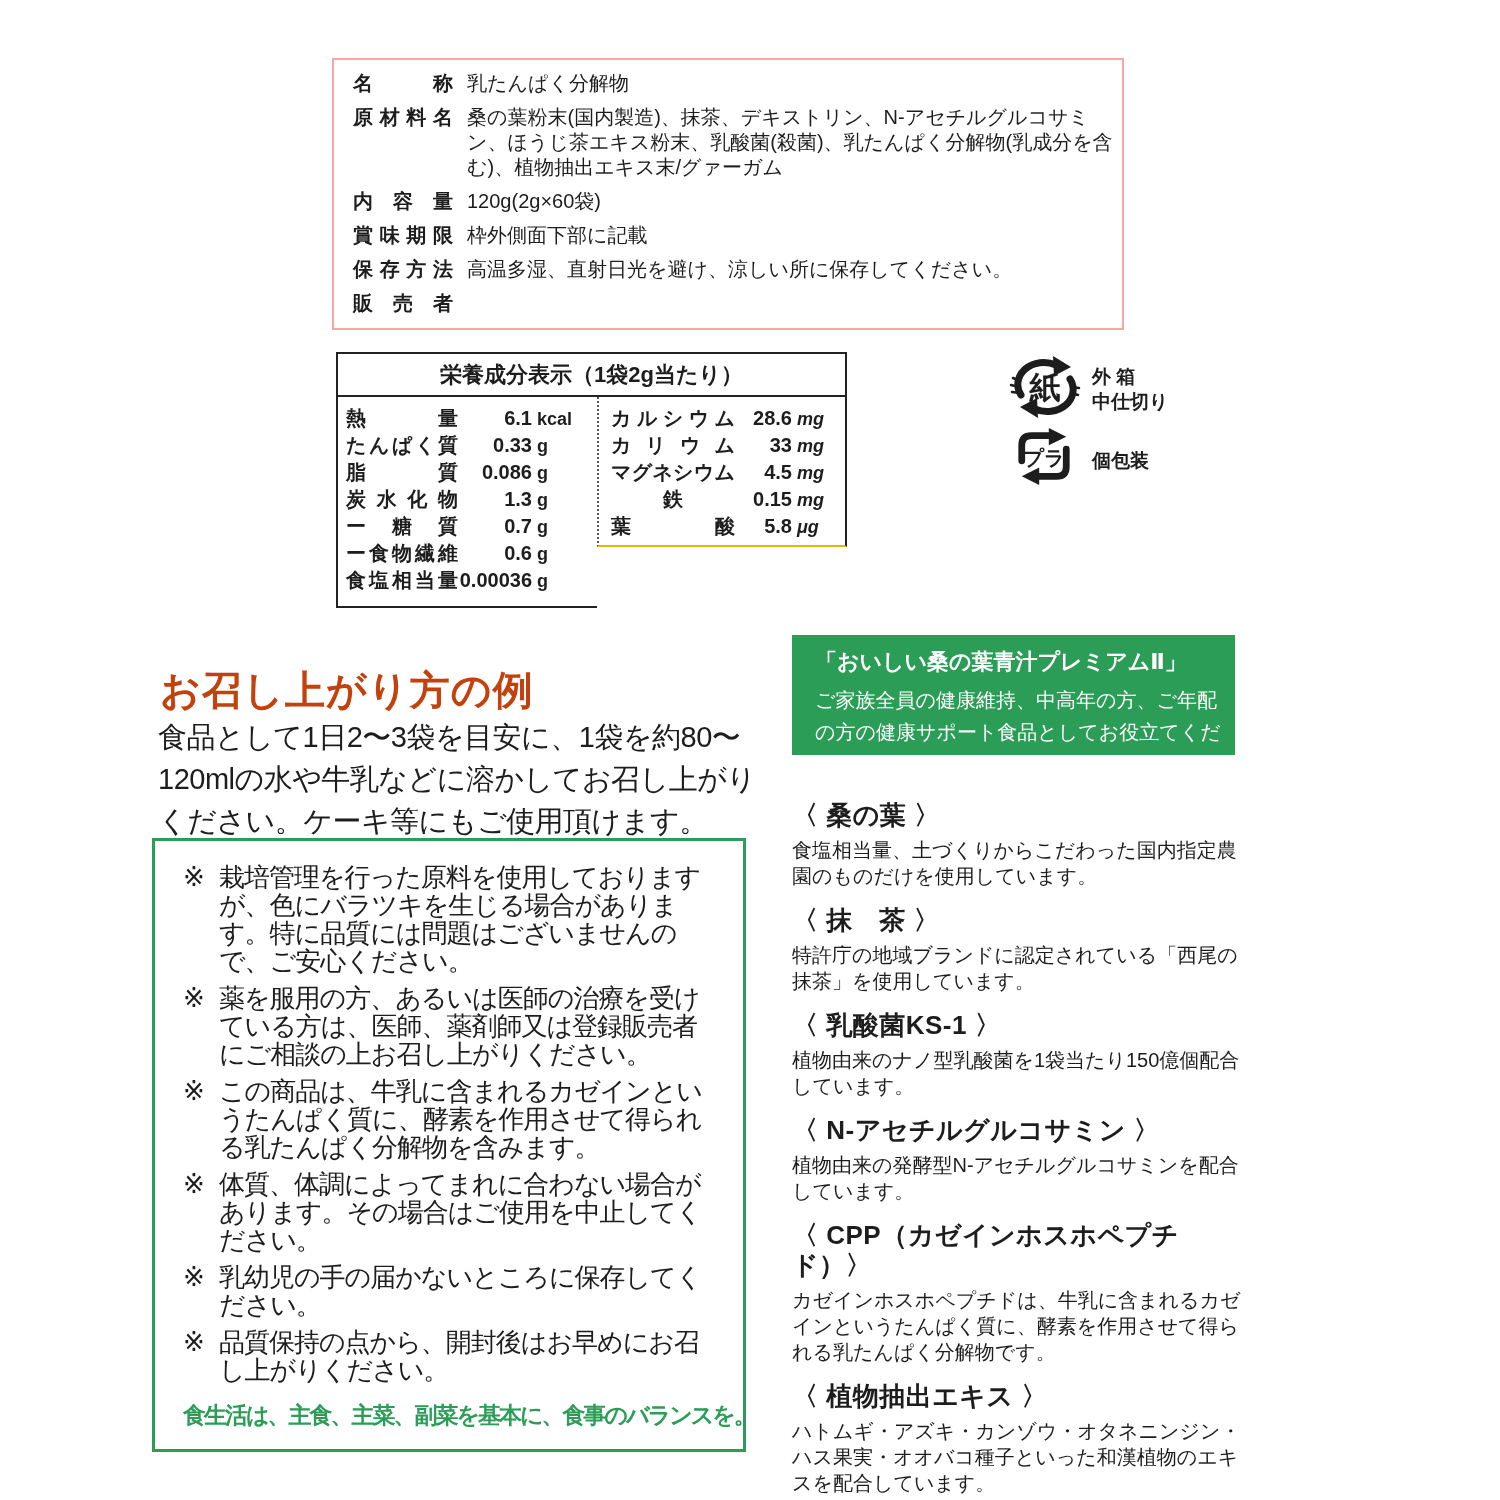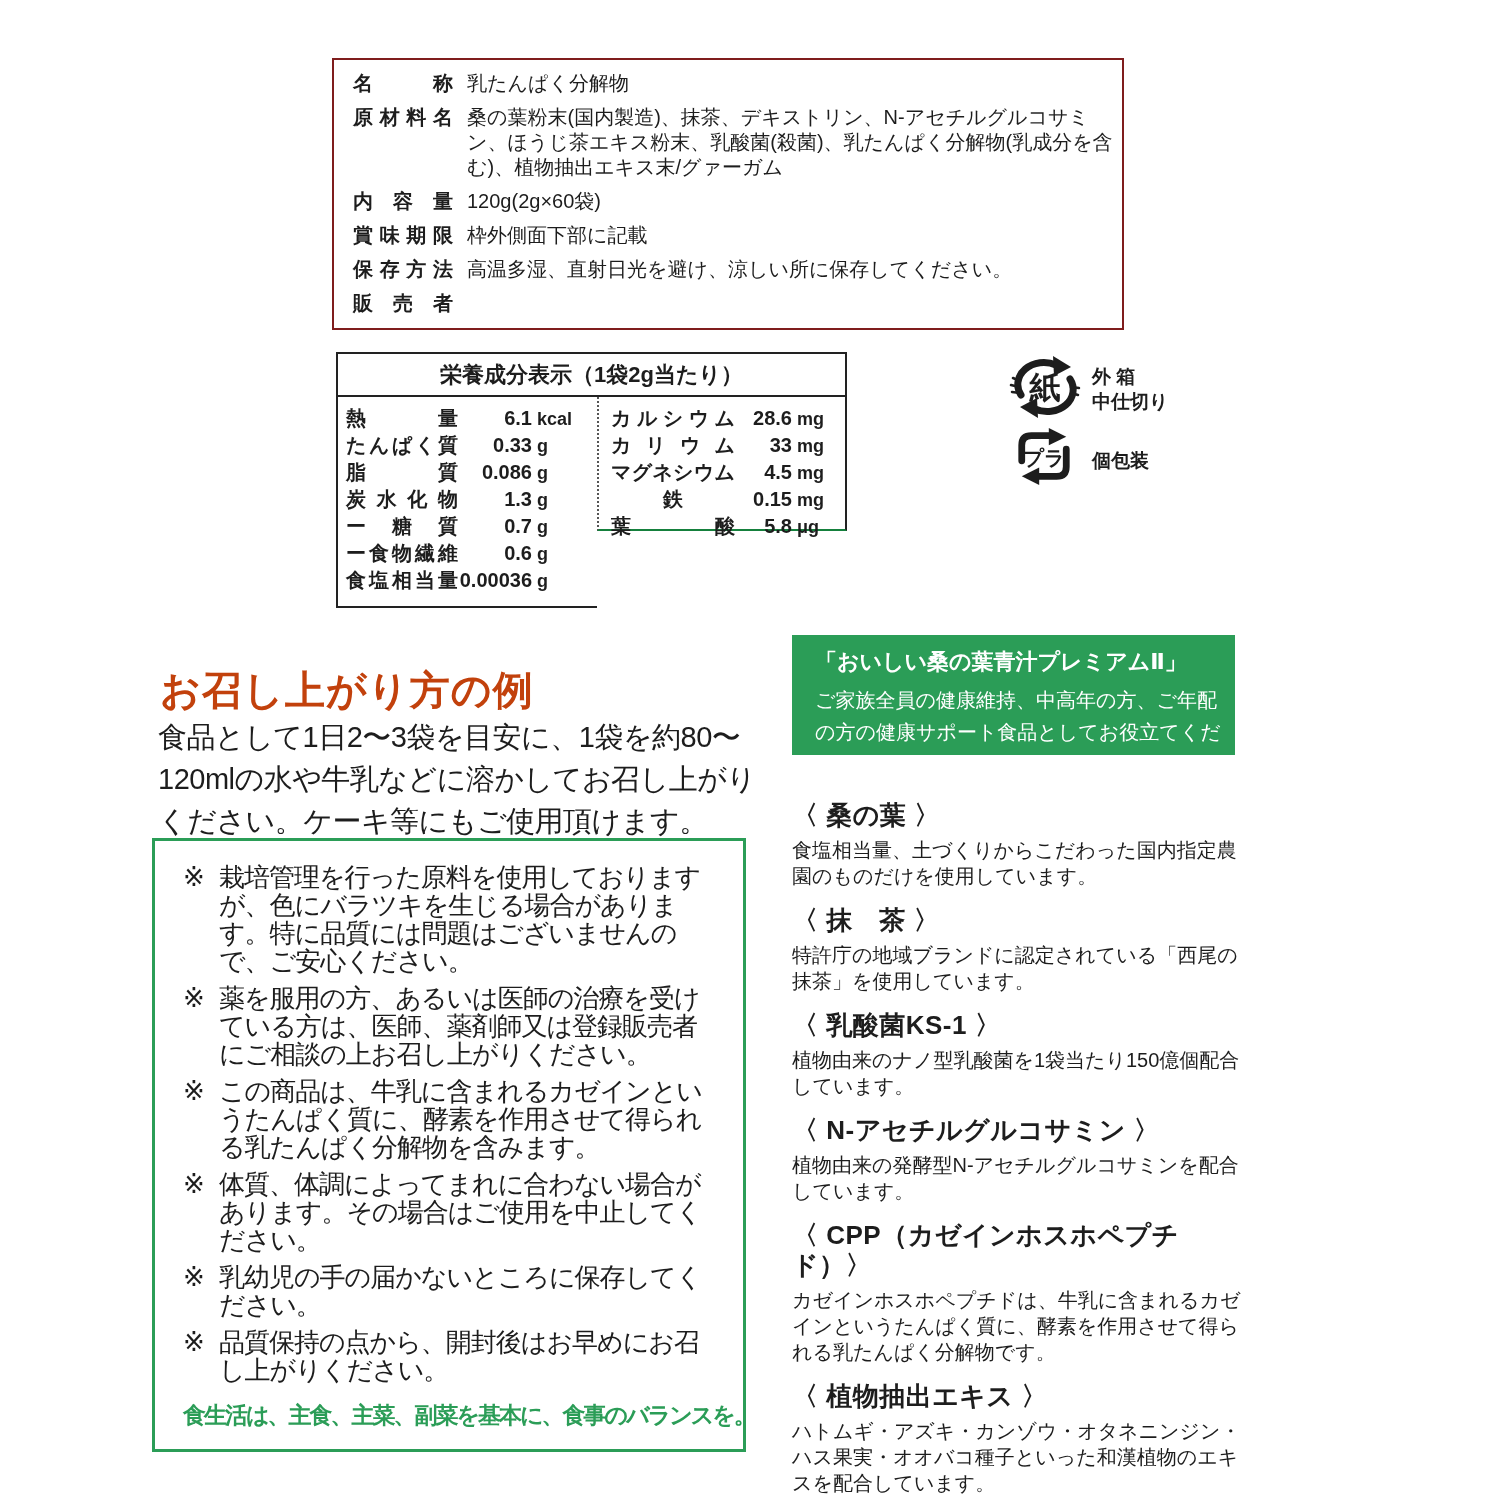--- a/index.html
+++ b/index.html
@@ -4,47 +4,47 @@
 <style>
   html,body{margin:0;padding:0;}
   body{
     width:1500px;height:1500px;position:relative;background:#ffffff;
     font-family:"Liberation Sans","DejaVu Sans",sans-serif;
     color:#1d1d1d;-webkit-font-smoothing:antialiased;
   }
   
   .info-table{
     position:absolute;left:332px;top:58px;width:792px;height:272px;
-    box-sizing:border-box;border:2px solid #7f1d1d;padding:11px 2px 10px 19px;
+    box-sizing:border-box;border:2px solid #fca5a5;padding:11px 2px 10px 19px;
   }
   .irow{display:flex;align-items:flex-start;margin-bottom:9px;font-size:20px;line-height:25px;}
   .ilabel{display:inline-block;width:100px;font-weight:700;text-align:justify;text-align-last:justify;margin-right:14px;flex-shrink:0;}
   .ival{flex:1;font-weight:500;}
   
   .nutrition{position:absolute;left:336px;top:352px;width:511px;}
   .nut-title{
     box-sizing:border-box;border:2px solid #222;height:45px;line-height:42px;
     text-align:center;font-weight:700;font-size:22px;
   }
   .nut-body{display:flex;align-items:flex-start;}
   .nut-left{
     box-sizing:border-box;width:261px;border-left:2px solid #222;border-bottom:2px solid #222;
     padding:8px 8px 12px 8px;
   }
   .nut-right{
-    box-sizing:border-box;width:250px;height:134px;border-right:2px solid #222;
-    border-bottom:2px solid #15803d;border-left:2px dotted #555;padding:8px 10px 0 12px;
+    box-sizing:border-box;width:250px;height:150px;border-right:2px solid #222;
+    border-bottom:2px solid #eab308;border-left:2px dotted #555;padding:8px 10px 0 12px;
   }
   .nrow{display:flex;align-items:baseline;font-size:20px;line-height:26px;font-weight:600;}
   .nlabel{display:inline-block;width:112px;text-align:justify;text-align-last:justify;flex-shrink:0;}
   .nut-right .nlabel{width:124px;}
   .nlabel.center{text-align-last:center;}
   .nvalue{flex:1;text-align:right;}
   .nunit{display:inline-block;width:52px;padding-left:5px;font-size:18px;font-weight:600;}
-  .nut-right .nunit{width:38px;}
+  .nut-right .nunit{width:38px;font-style:italic;}
   
   .paper-mark{position:absolute;left:1008px;top:354px;}
   .paper-labels{position:absolute;left:1092px;top:364px;font-size:19px;line-height:25px;font-weight:600;}
   .plastic-mark{position:absolute;left:1012px;top:426px;}
   .plastic-label{position:absolute;left:1092px;top:448px;font-size:19px;font-weight:600;}
   
   .serving-h{
     position:absolute;left:160px;top:670px;font-size:40px;line-height:1;
     font-weight:700;color:#c2410c;letter-spacing:1px;
   }

